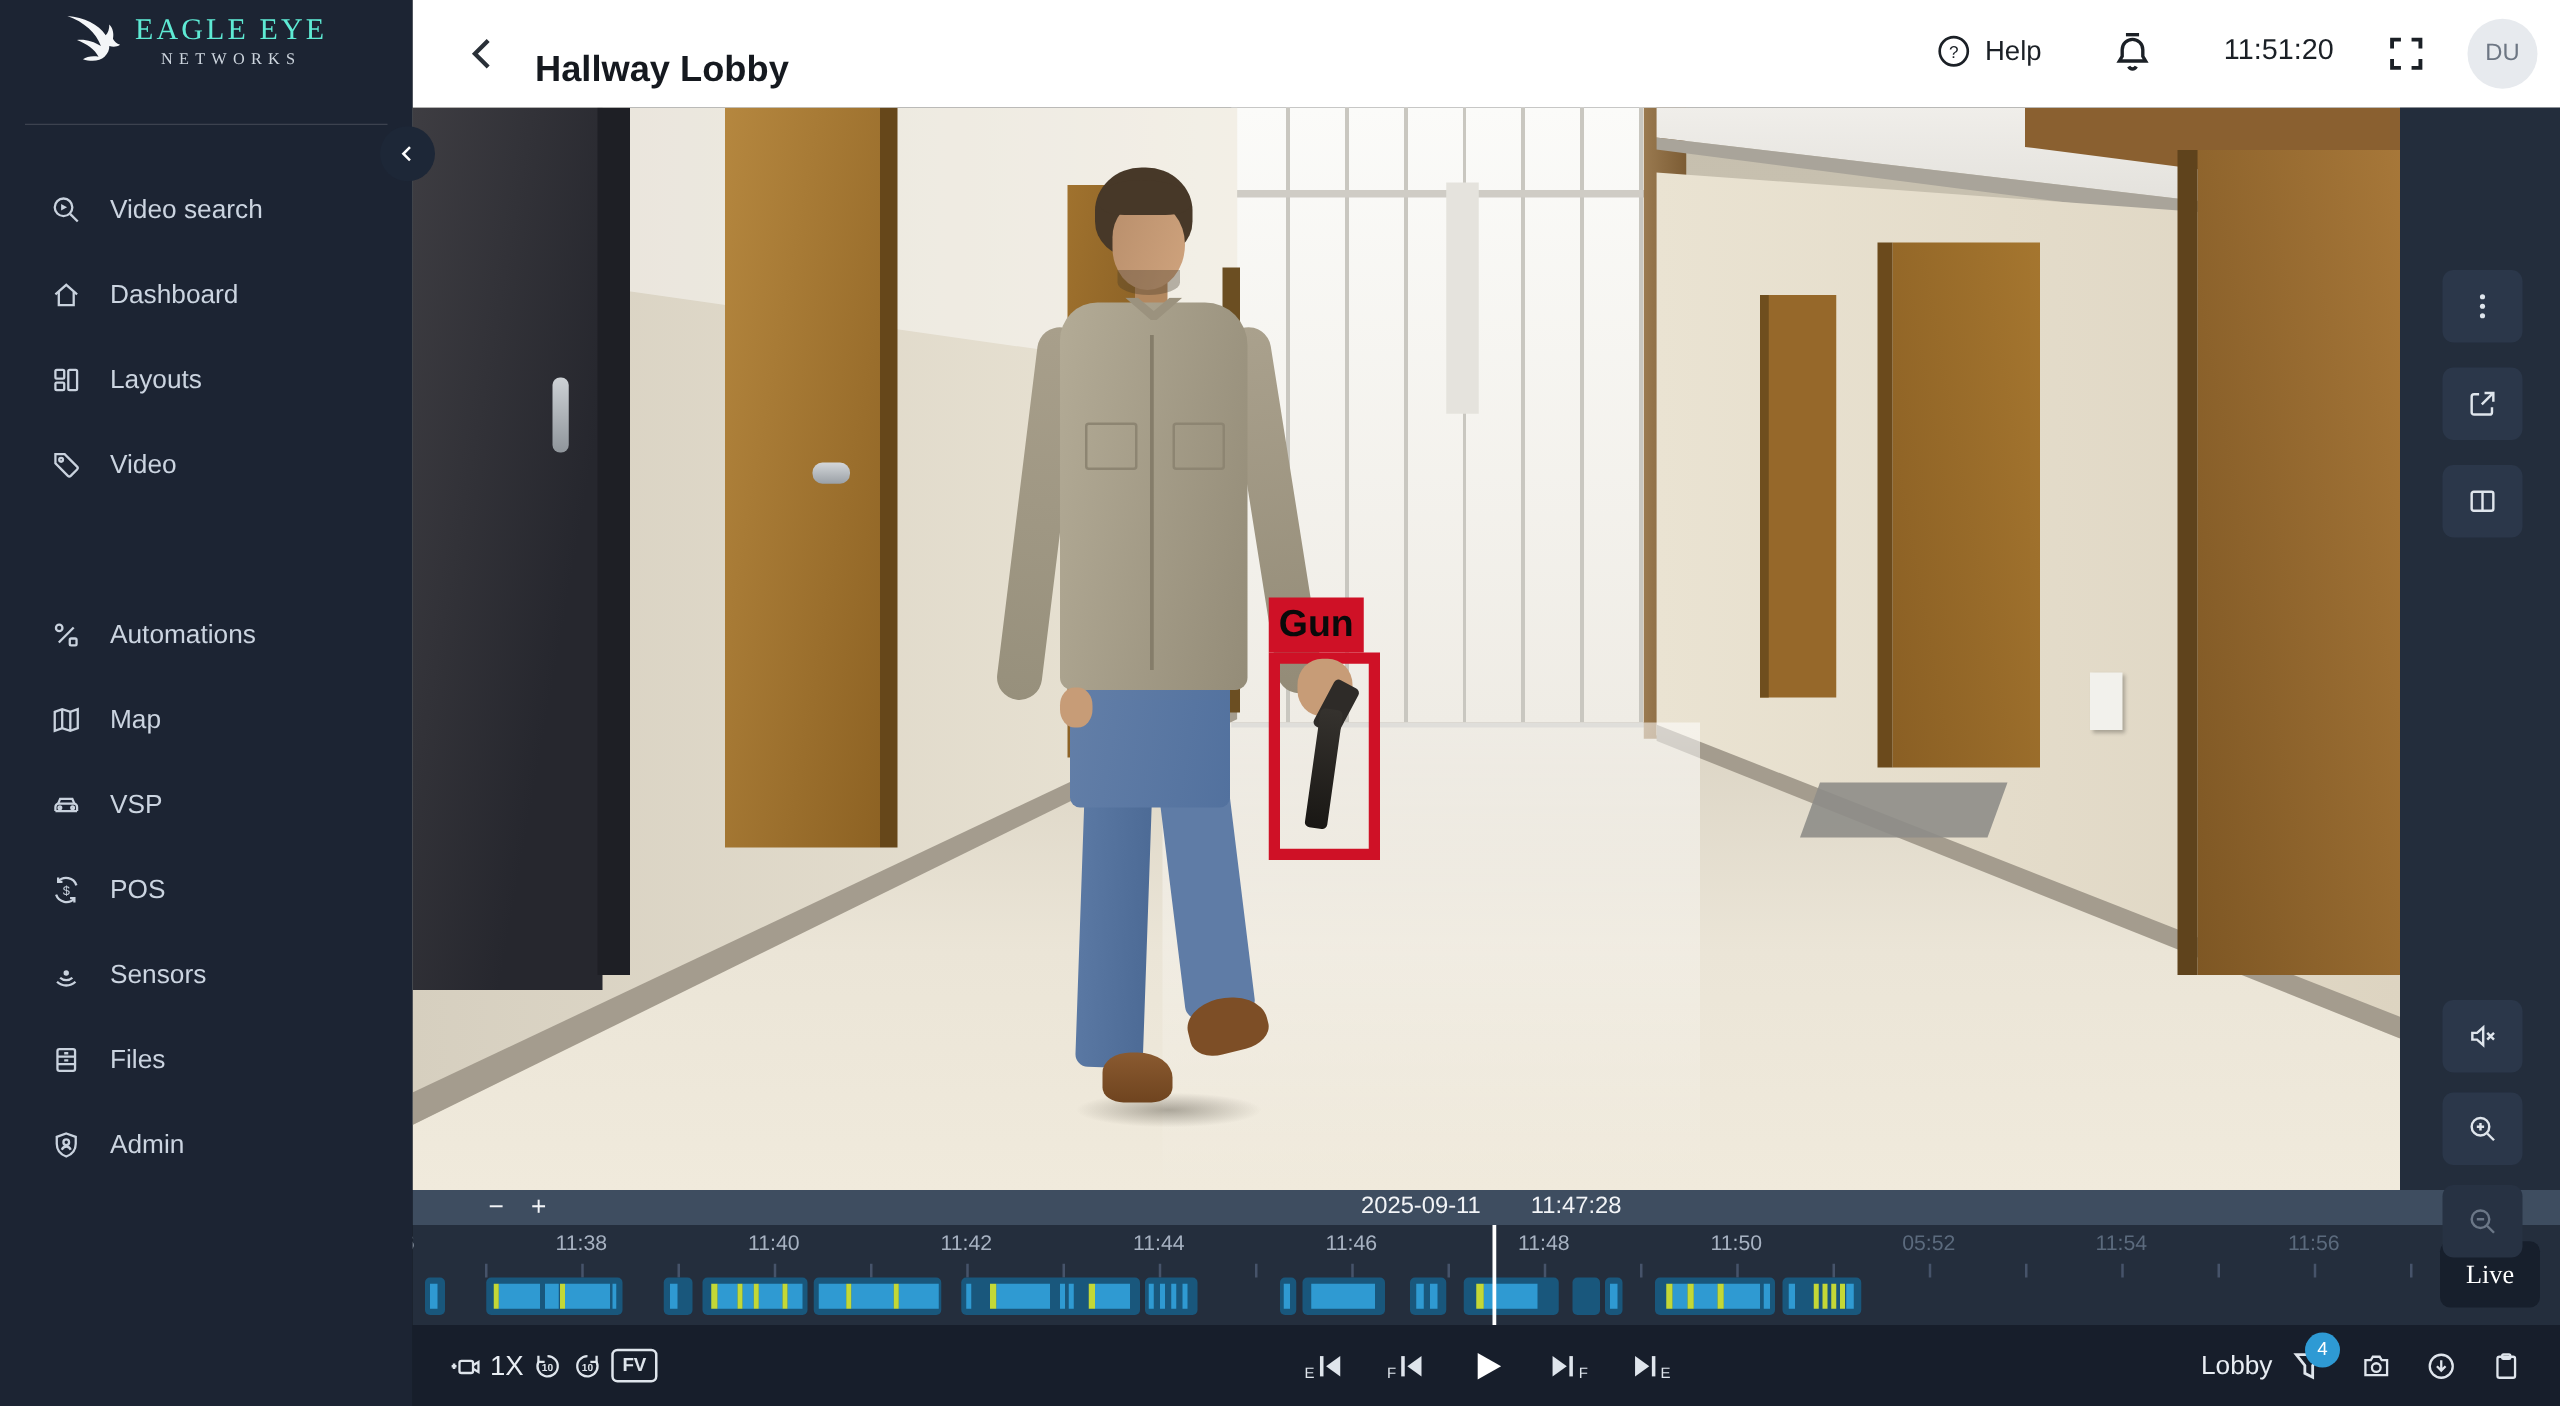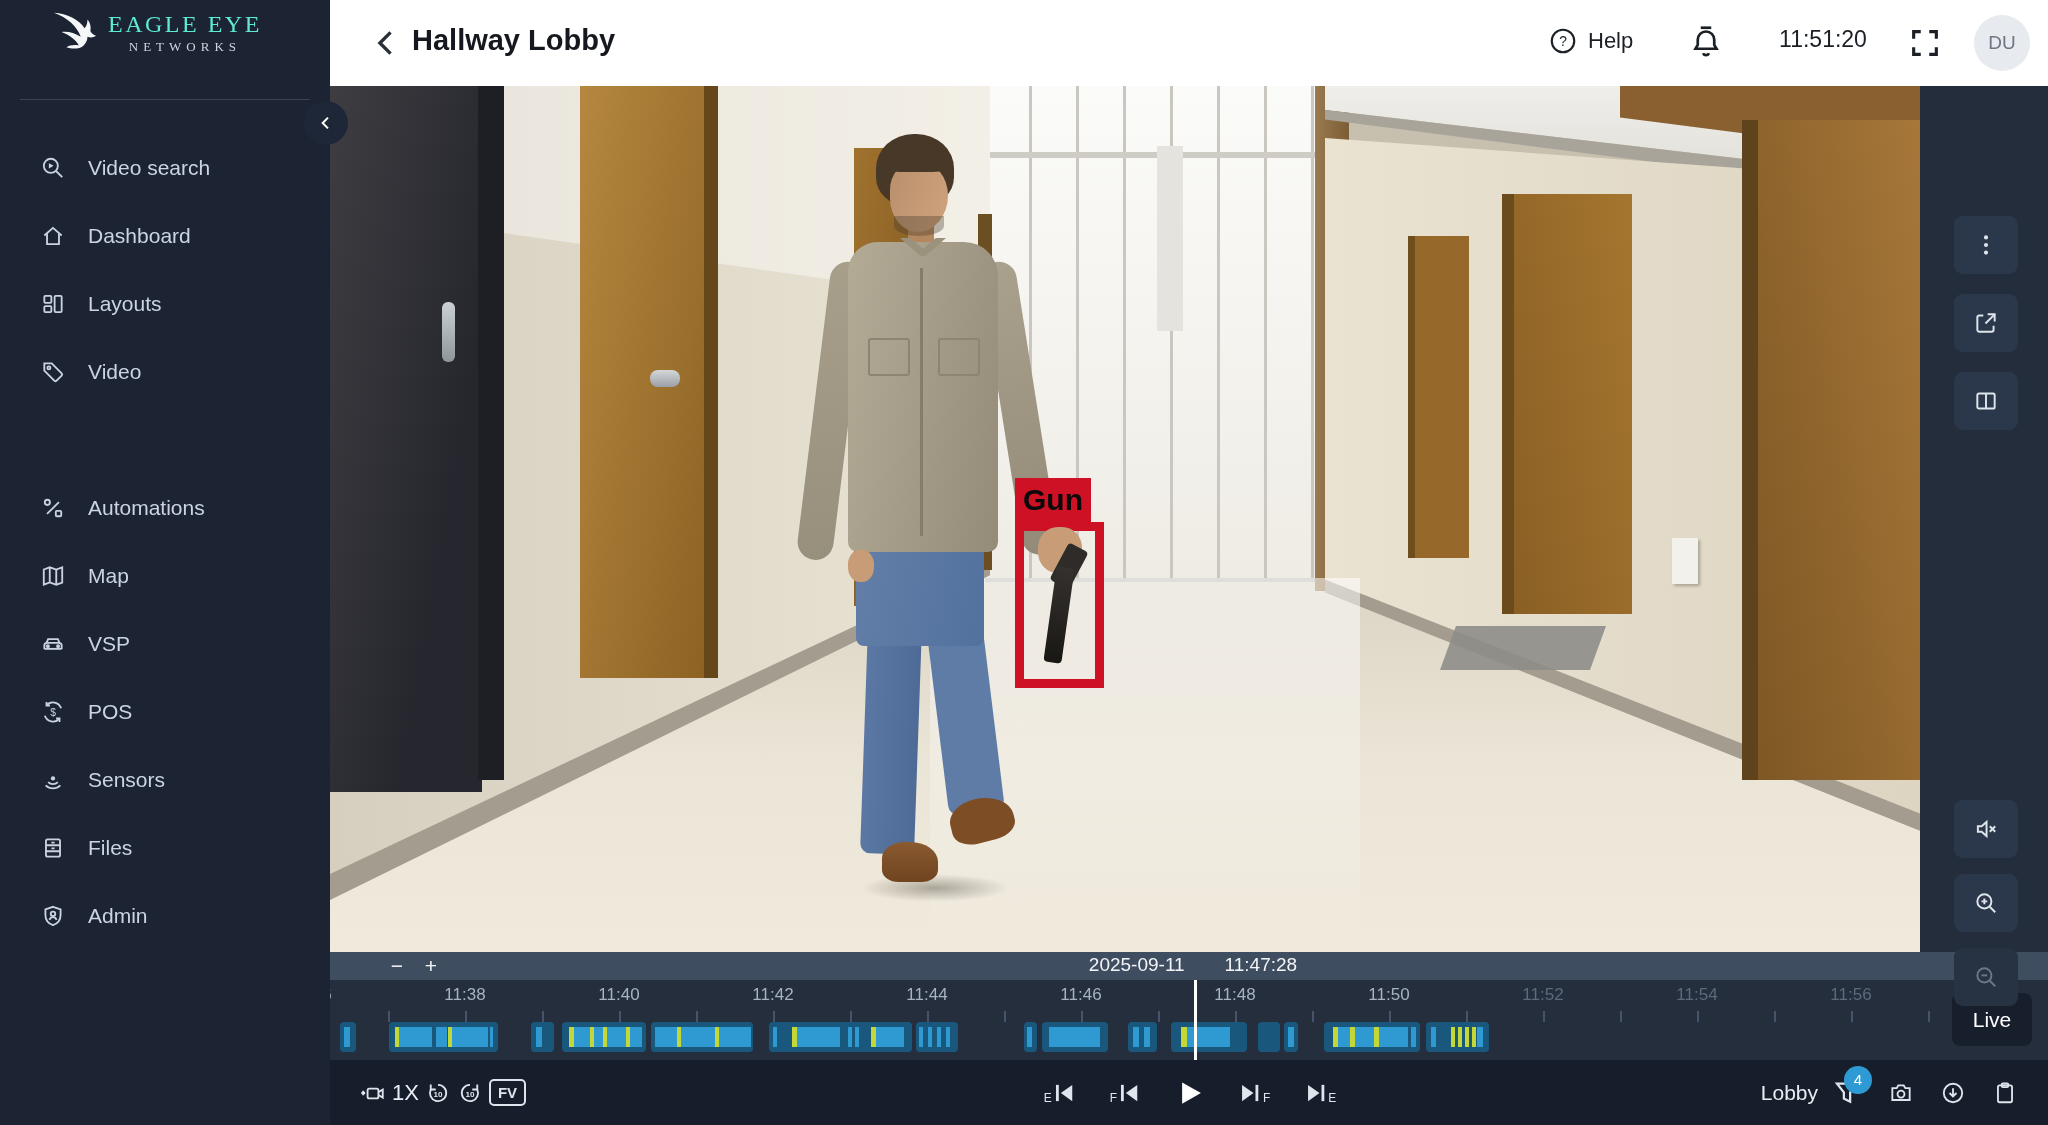--- a/index.html
+++ b/index.html
@@ -131,21 +131,21 @@
   #tl-body{position:absolute;left:330px;top:980px;width:1718px;height:80px;background:#242e3d;overflow:hidden;z-index:14;}
   .tick{position:absolute;top:5px;transform:translateX(-50%);font-size:17px;color:#a7b2c2;white-space:nowrap;}
   .tick.dim{color:#5b6a7d;}
   .tickmark{position:absolute;top:31px;width:2px;height:11px;background:#46536a;}
   #tl-track{position:absolute;left:0;top:0;width:100%;height:100%;}
   .seg-shell{position:absolute;top:42px;height:30px;background:#19577c;border-radius:4px;}
   .seg-b{position:absolute;top:47px;height:20px;background:#2f9ad2;}
   .seg-y{position:absolute;top:47px;height:20px;background:#c3d836;}
   #tl-playhead{position:absolute;top:0;width:3px;height:80px;background:#ffffff;z-index:5;cursor:ew-resize;}
   #live-btn{position:absolute;left:1622px;top:13px;width:80px;height:53px;border-radius:8px;background:#171f2c;
-    display:flex;align-items:center;justify-content:center;font-size:21px;color:#ffffff;cursor:pointer;}
+    display:flex;align-items:center;justify-content:center;font-size:21px;color:#ffffff;cursor:pointer;font-family:Liberation Serif, serif;}
   
   #controlbar{position:absolute;left:330px;top:1060px;width:1718px;height:65px;background:#171e2b;z-index:15;}
   .cgroup{position:absolute;top:0;height:65px;display:flex;align-items:center;}
   #cgroup-left{left:30px;gap:6px;}
   #cgroup-center{left:860px;transform:translateX(-50%);gap:32px;}
   #cgroup-right{right:30px;gap:26px;}
   .ctl{display:flex;align-items:flex-end;cursor:pointer;color:#dfe5ec;}
   .ctl svg{width:26px;height:26px;}
   .ctl .big{width:30px;height:30px;}
   .speed{font-size:22px;color:#e8edf3;cursor:pointer;}
@@ -270,21 +270,21 @@
       <path d="M15 4 L7 12 L15 20"></path>
       </svg>
   </div>
 
   <header id="topbar">
     <div id="back-btn">
       <svg viewBox="0 0 24 24" fill="none" stroke="#2a3038" stroke-width="2.4">
         <path d="M14.5 4.5 L7 12 L14.5 19.5"></path>
         </svg>
     </div>
-    <h1 id="page-title" style="margin:0;text-align:right;">Hallway Lobby</h1>
+    <h1 id="page-title" style="margin:16px;text-align:right;">Hallway Lobby</h1>
 
     <div id="help-group">
       <svg width="30" height="30" viewBox="0 0 24 24" fill="none" stroke="#1b2026" stroke-width="1.7">
         <circle cx="12" cy="12" r="9"></circle>
         <text x="12" y="16" font-size="11" fill="#1b2026" stroke="none" text-anchor="middle" font-family="Liberation Sans, sans-serif">?</text>
         </svg>
       <span class="txt">Help</span>
     </div>
 
     <div id="bell-btn">
@@ -428,21 +428,21 @@
   <div id="tl-body">
     <div id="tl-ticks">
         <span class="tick" style="left: -19px;">11:36</span>
         <span class="tick" style="left: 135px;">11:38</span>
         <span class="tick" style="left: 289px;">11:40</span>
         <span class="tick" style="left: 443px;">11:42</span>
         <span class="tick" style="left: 597px;">11:44</span>
         <span class="tick" style="left: 751px;">11:46</span>
         <span class="tick" style="left: 905px;">11:48</span>
         <span class="tick" style="left: 1059px;">11:50</span>
-        <span class="tick dim" style="left: 1213px;">11:52</span>
+        <span class="tick dim" style="left: 1213px;">05:52</span>
         <span class="tick dim" style="left: 1367px;">11:54</span>
         <span class="tick dim" style="left: 1521px;">11:56</span>
         <i class="tickmark" style="left: 58px;"></i>
         <i class="tickmark" style="left: 135px;"></i>
         <i class="tickmark" style="left: 212px;"></i>
         <i class="tickmark" style="left: 289px;"></i>
         <i class="tickmark" style="left: 366px;"></i>
         <i class="tickmark" style="left: 443px;"></i>
         <i class="tickmark" style="left: 520px;"></i>
         <i class="tickmark" style="left: 597px;"></i>

